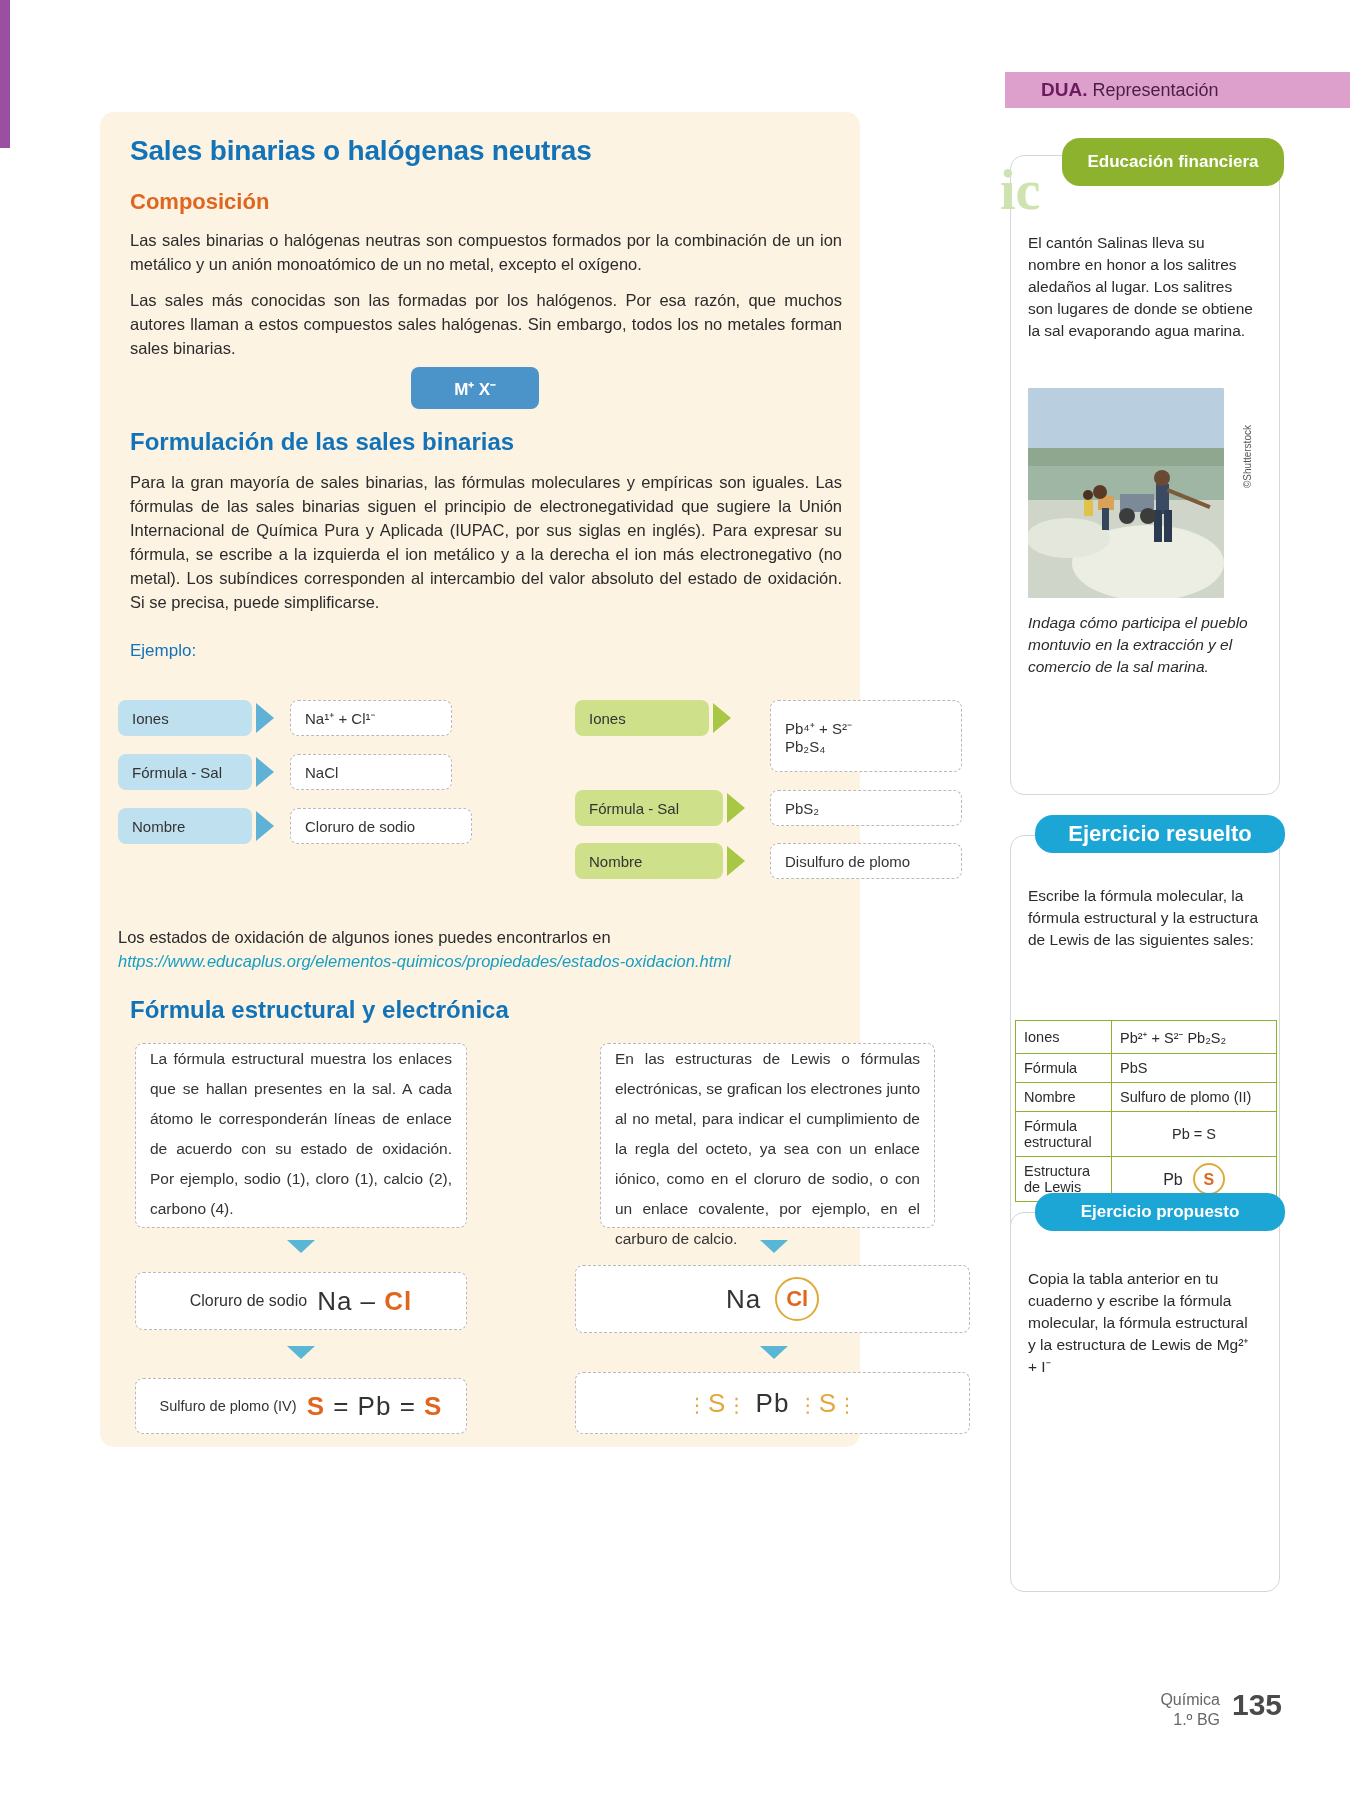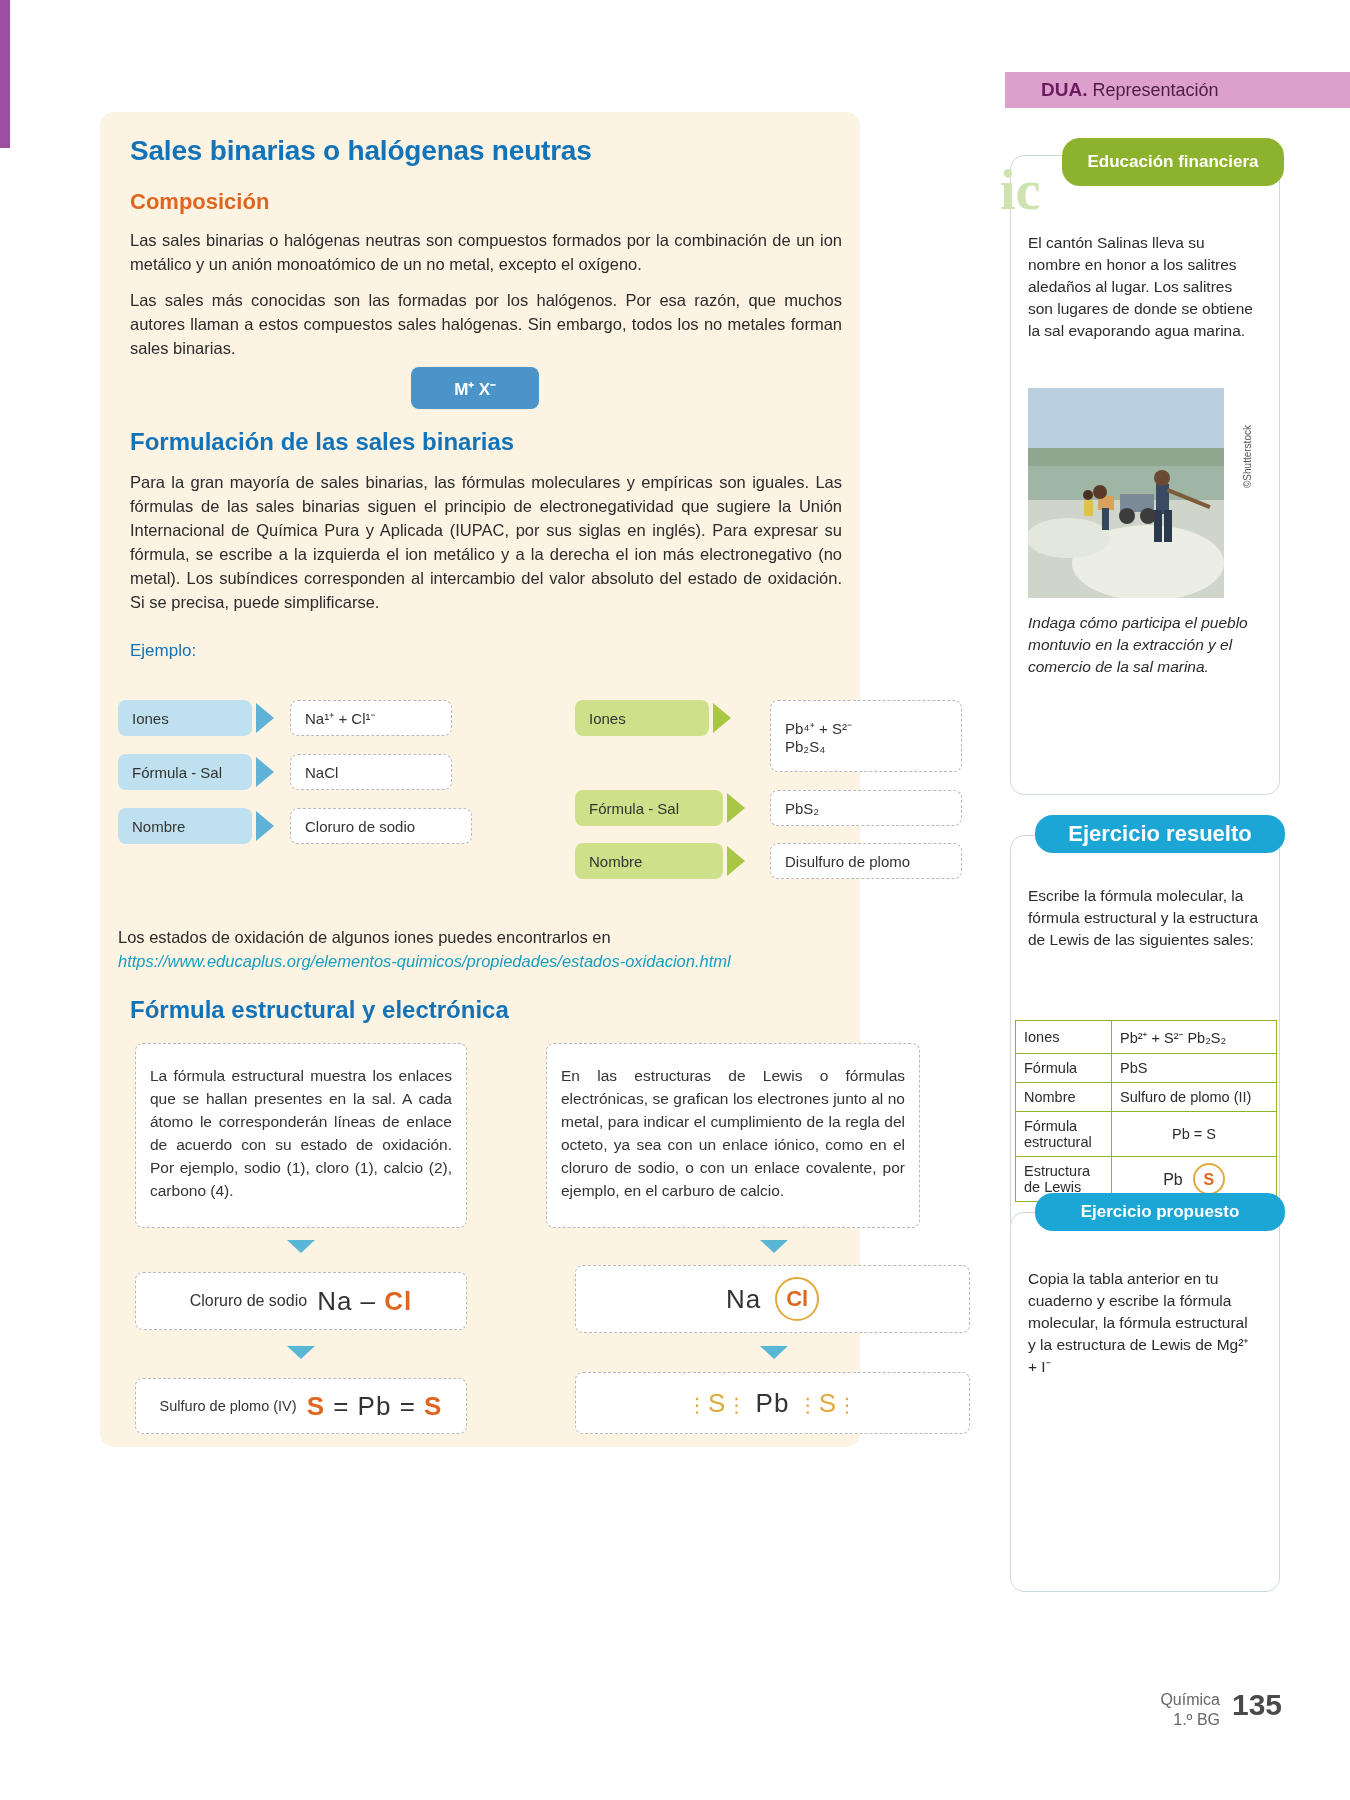--- a/index.html
+++ b/index.html
@@ -87,22 +87,22 @@
   .link-text {
     position:absolute; left:118px; top:925px; width:740px;
     font-size:16.5px; line-height:24px;
   }
   .link-text .url { color:#159ec2; font-style:italic; }
 
   
   .sbox {
     position:absolute;
     border:1.4px dashed #b9b9b9; border-radius:8px; background:#fff;
-    font-size:15.5px; line-height:23px; color:#333;
-    padding:20px 14px;
+    font-size:15.5px; line-height:30px; color:#333;
+    padding:0 14px;
     text-align:justify;
   }
 
   .tri-down {
     position:absolute; width:0;height:0;
     border-left:14px solid transparent;
     border-right:14px solid transparent;
     border-top:13px solid #59b6d4;
   }
 
@@ -237,21 +237,21 @@
 <div class="dashbox" style="left:770px; top:843px; width:192px; height:36px;">Disulfuro de plomo</div>
 
 <div class="link-text">
   <span>Los estados de oxidación de algunos iones puedes encontrarlos en</span><br>
   <span class="url">https://www.educaplus.org/elementos-quimicos/propiedades/estados-oxidacion.html</span>
 </div>
 
 <div class="h2-blue" style="position:absolute; left:130px; top:996px;">Fórmula estructural y electrónica</div>
 
 <div class="sbox" style="left:135px; top:1043px; width:332px; height:185px;">La fórmula estructural muestra los enlaces que se hallan presentes en la sal. A cada átomo le corresponderán líneas de enlace de acuerdo con su estado de oxidación. Por ejemplo, sodio (1), cloro (1), calcio (2), carbono (4).</div>
-<div class="sbox" style="left:546px; top:1043px; width:374px; height:185px;">En las estructuras de Lewis o fórmulas electrónicas, se grafican los electrones junto al no metal, para indicar el cumplimiento de la regla del octeto, ya sea con un enlace iónico, como en el cloruro de sodio, o con un enlace covalente, por ejemplo, en el carburo de calcio.</div>
+<div class="sbox" style="left:600px; top:1043px; width:335px; height:185px;">En las estructuras de Lewis o fórmulas electrónicas, se grafican los electrones junto al no metal, para indicar el cumplimiento de la regla del octeto, ya sea con un enlace iónico, como en el cloruro de sodio, o con un enlace covalente, por ejemplo, en el carburo de calcio.</div>
 
 <div class="tri-down" style="left:287px; top:1240px;"></div>
 <div class="tri-down" style="left:760px; top:1240px;"></div>
 
 <div class="fbox" style="left:135px; top:1272px; width:332px; height:58px;">
   <span>Cloruro de sodio</span>
   <span class="big-formula" style="margin-left:10px;">
     Na – <span class="orange">Cl</span>
   </span>
 </div>

